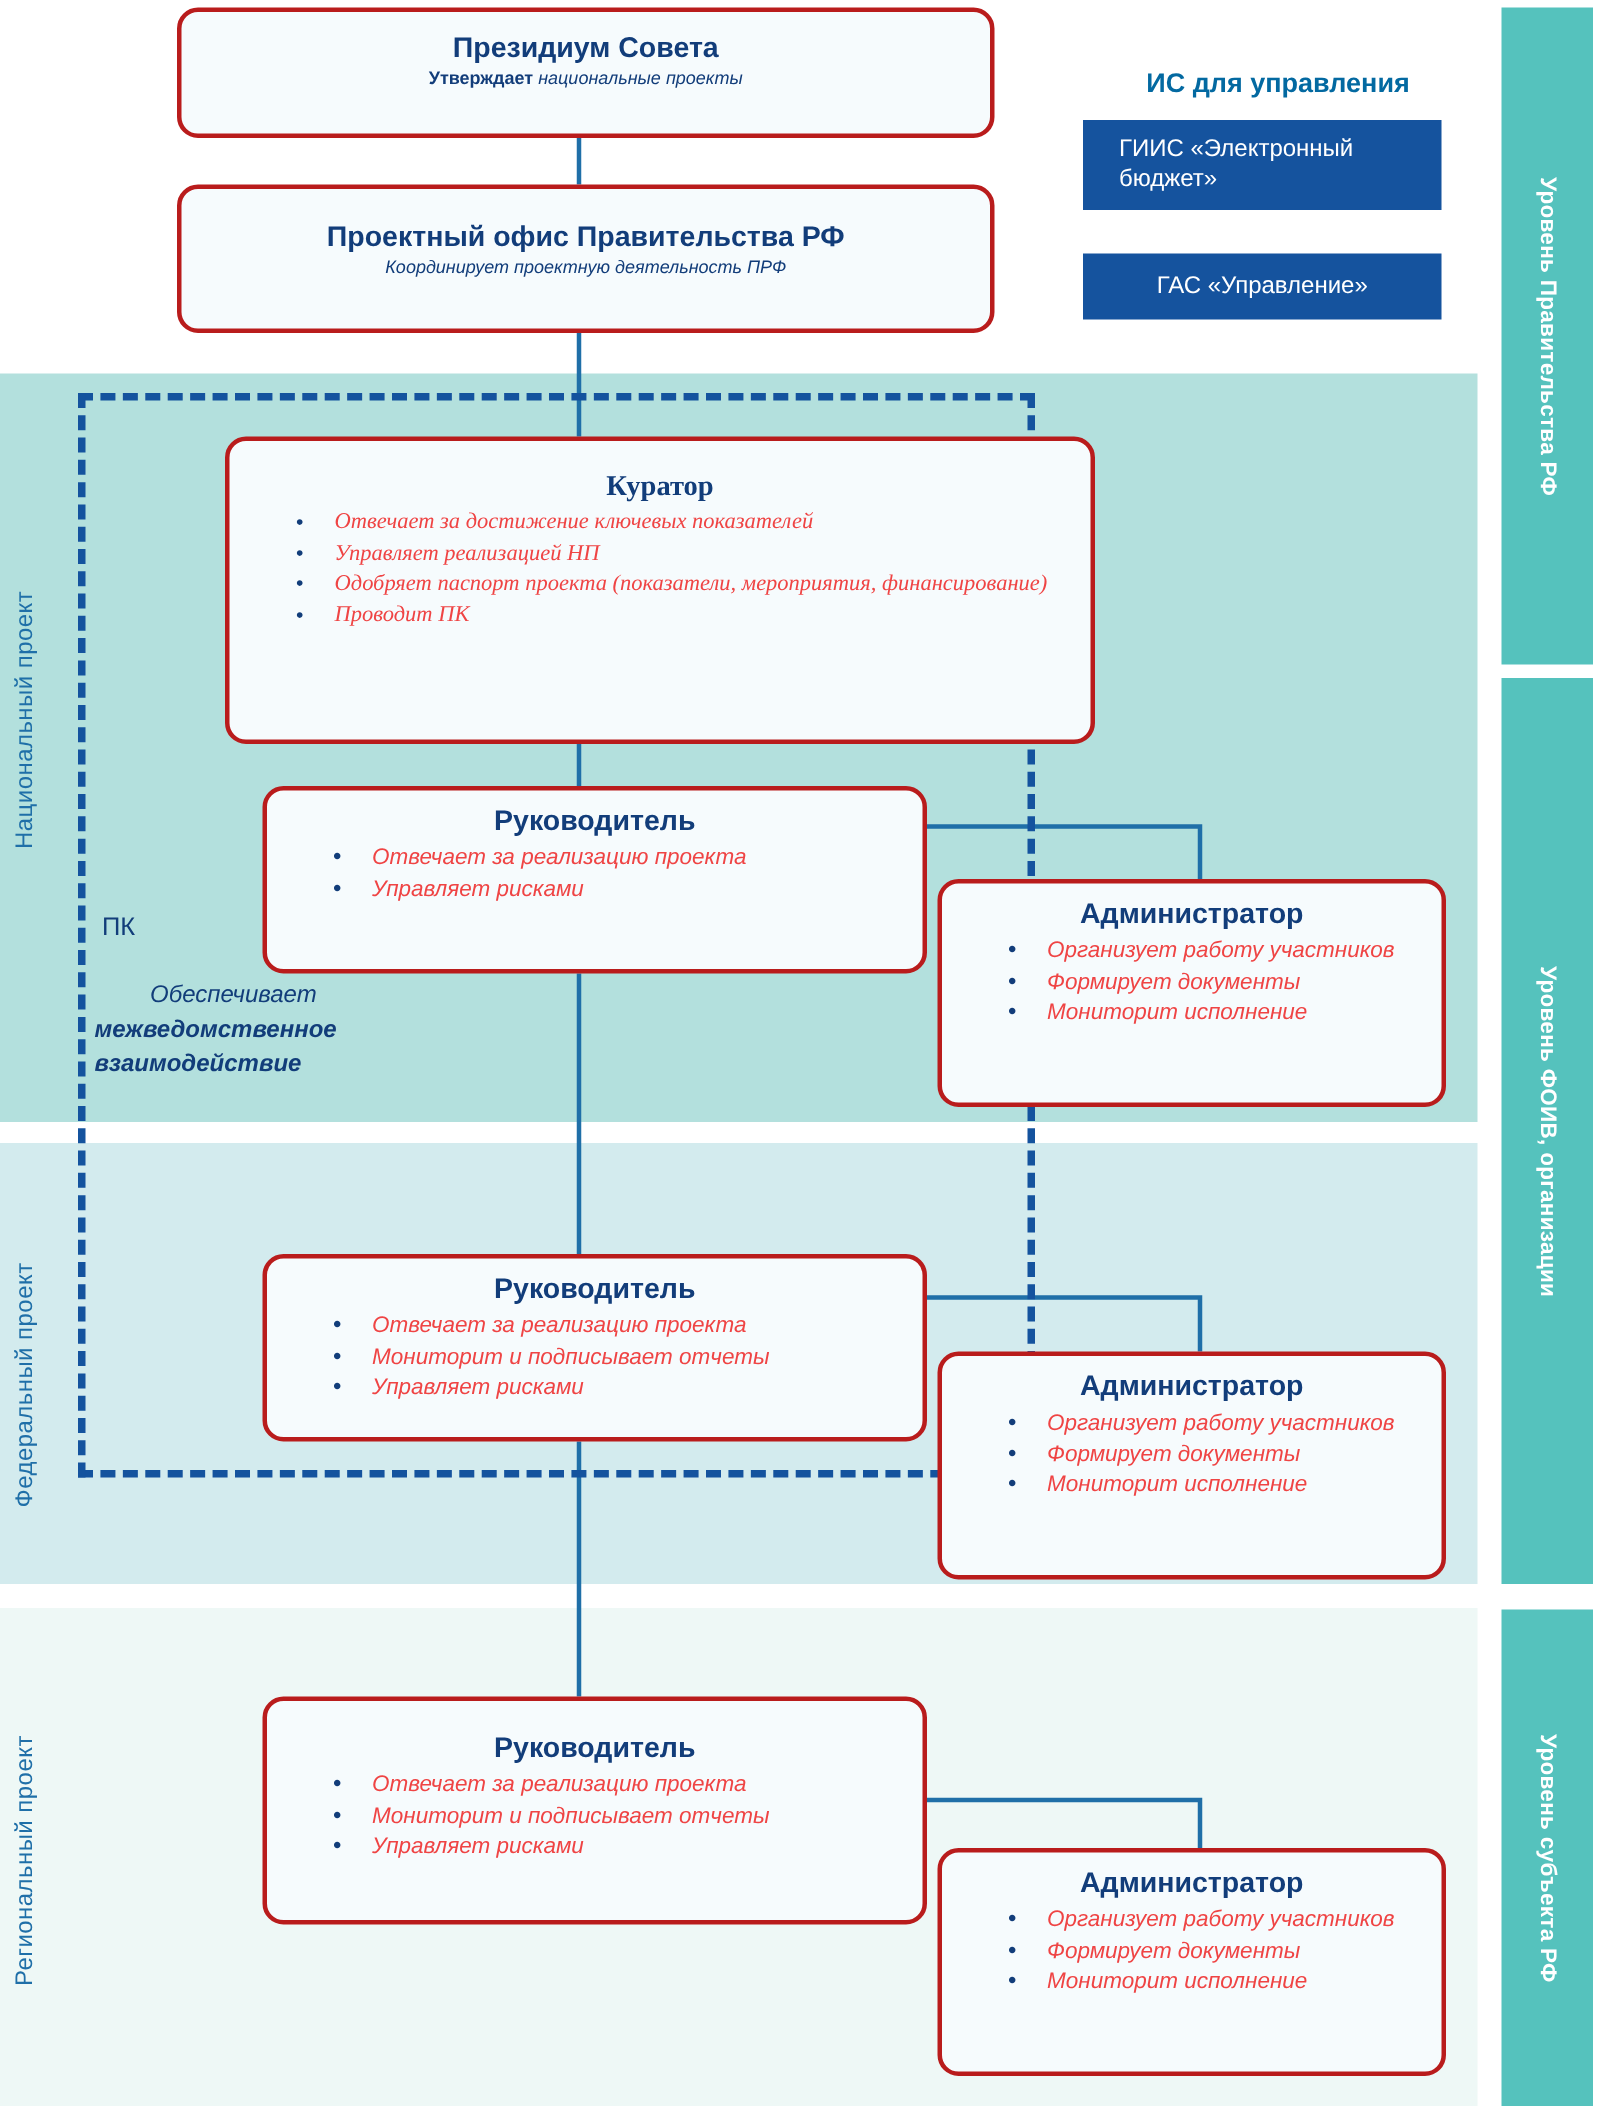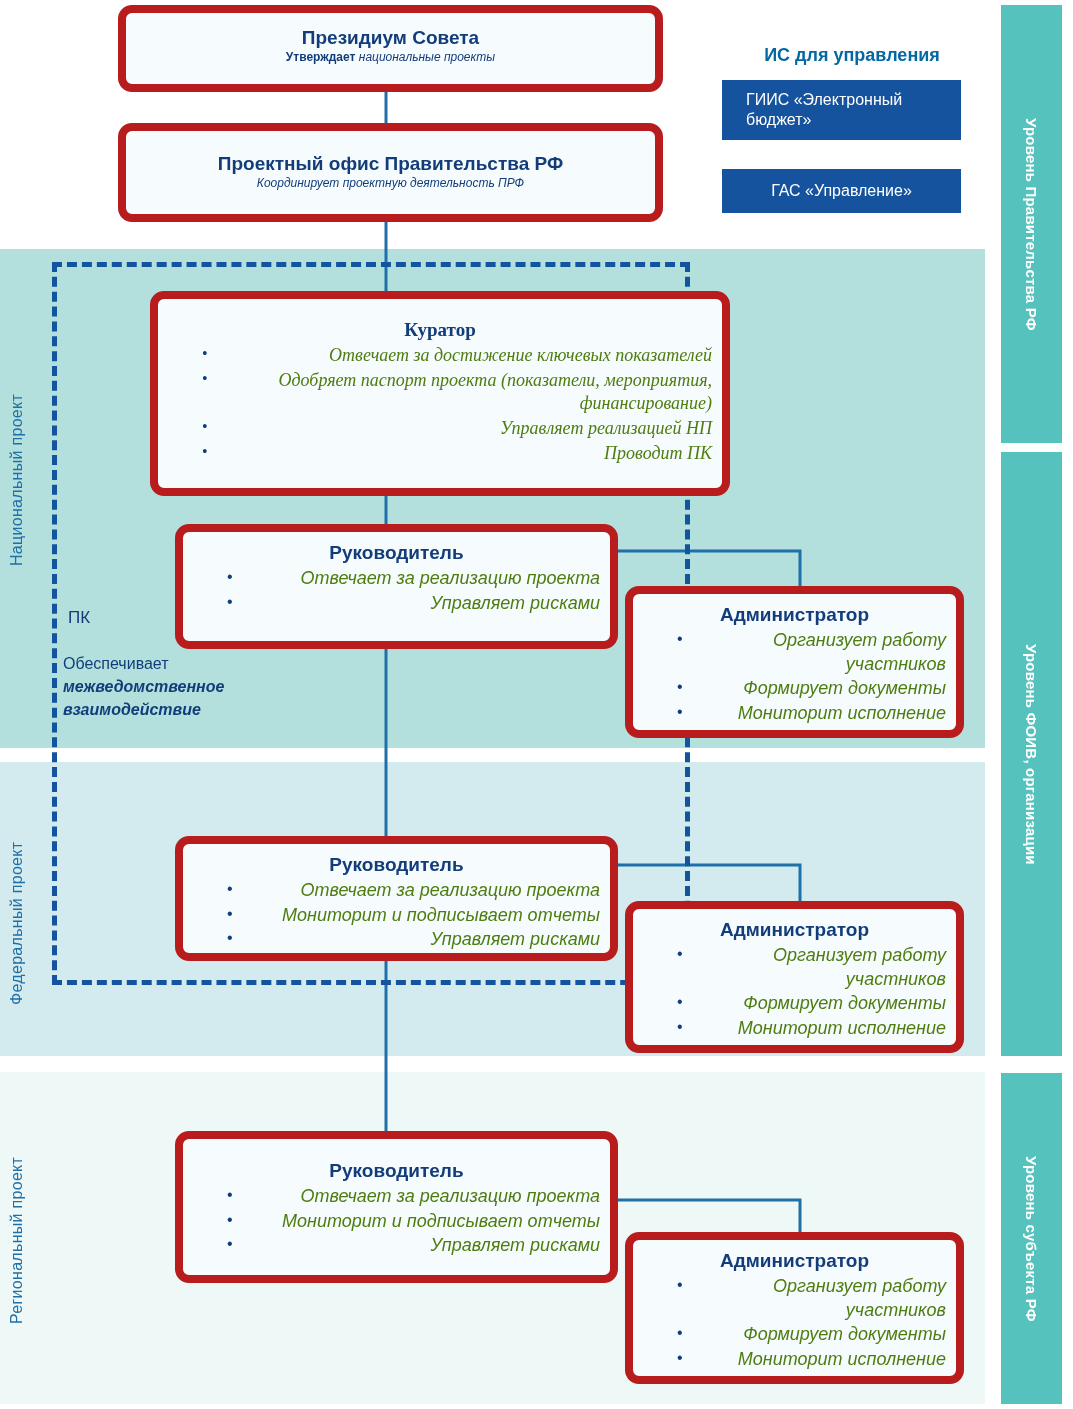--- a/index.html
+++ b/index.html
@@ -56,21 +56,21 @@
     position:absolute;left:52px;top:262px;width:638px;height:723px;
     border:5px dashed #14539e;
     box-sizing:border-box;
     background:transparent;
   }
 
   
   .box{
     position:absolute;
     background:#f6fbfd;
-    border:8px solid #b91c1c;
+    border:3px solid #b91c1c;
     border-radius:14px;
     box-sizing:border-box;
     padding:6px 10px;
   }
   .box .title{
     text-align:center;
     font-weight:bold;
     font-size:19px;
     color:#123d7a;
     line-height:1.25;
@@ -84,26 +84,25 @@
   }
   .box .sub b{font-style:normal;}
   .box ul{
     margin:2px 0 0 0;
     padding-left:34px;
     list-style:none;
   }
   .box ul li{
     position:relative;
     font-style:italic;
-    font-size:18px;
+    font-size:15px;
     line-height:1.32;
-    color:#4d7c0f;
+    color:#ef4444;
     margin:0 0 1px 0;
     padding-left:26px;
-    text-align:right;
   }
   .box ul li:before{
     content:"\2022";
     position:absolute;left:0;top:-1px;
     font-style:normal;
     font-size:16px;
     color:#123d7a;
   }
 
   
@@ -116,21 +115,21 @@
 
   #box-ruk-fp{left:175px;top:836px;width:443px;height:125px;padding-top:9px;}
   #box-adm-fp{left:625px;top:901px;width:339px;height:152px;padding-top:9px;}
 
   #box-ruk-rp{left:175px;top:1131px;width:443px;height:152px;padding-top:20px;}
   #box-adm-rp{left:625px;top:1232px;width:339px;height:152px;padding-top:9px;}
 
   
   #pk-label{position:absolute;left:68px;top:608px;font-size:17px;color:#123d7a;}
   #pk-note{position:absolute;left:63px;top:652px;width:250px;font-size:16px;line-height:1.45;color:#123d7a;}
-  #pk-note .l1{}
+  #pk-note .l1{font-style:italic;margin-left:37px;}
   #pk-note .l2,#pk-note .l3{font-weight:bold;font-style:italic;}
 
   
   #is-title{
     position:absolute;left:712px;top:45px;width:280px;
     text-align:center;font-weight:bold;font-size:18px;color:#0369a1;
   }
   .is-box{
     position:absolute;
     background:#15539e;
@@ -187,22 +186,22 @@
   </div>
 
   <div id="is-title">ИС для управления</div>
   <div class="is-box" id="is-budget">ГИИС «Электронный бюджет»</div>
   <div class="is-box" id="is-gas">ГАС «Управление»</div>
 
   <div class="box" id="box-kurator">
     <div class="title">Куратор</div>
     <ul>
       <li>Отвечает за достижение ключевых показателей</li>
+      <li>Управляет реализацией НП</li>
       <li>Одобряет паспорт проекта (показатели, мероприятия, финансирование)</li>
-      <li>Управляет реализацией НП</li>
       <li>Проводит ПК</li>
     </ul>
   </div>
 
   <div class="box" id="box-ruk-np">
     <div class="title">Руководитель</div>
     <ul>
       <li>Отвечает за реализацию проекта</li>
       <li>Управляет рисками</li>
     </ul>

